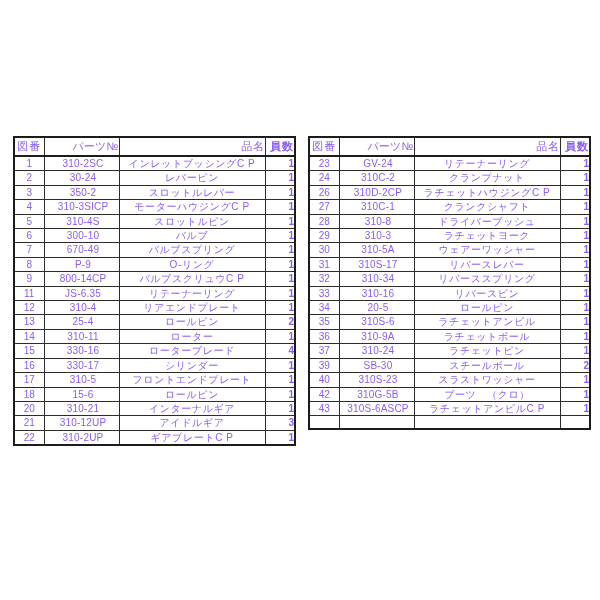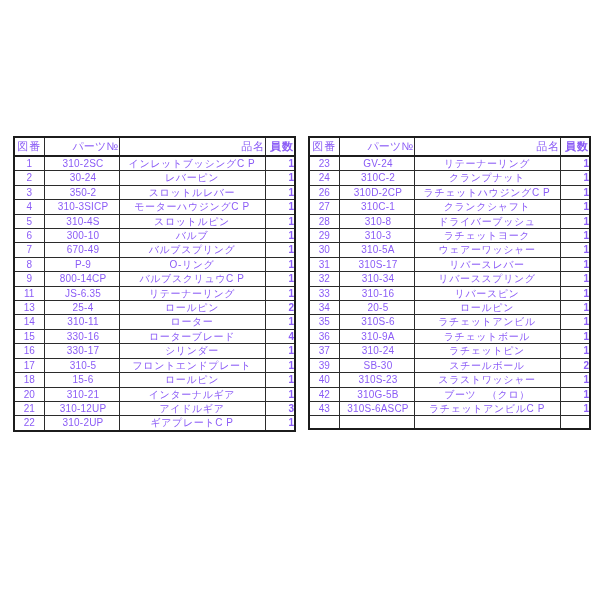--- a/index.html
+++ b/index.html
@@ -131,20 +131,26 @@
           <td class="col2">バルブスクリュウC P</td>
           <td class="col3">1</td>
         </tr>
         <tr>
           <td class="col0">11</td>
           <td class="col1">JS-6.35</td>
           <td class="col2">リテーナーリング</td>
           <td class="col3">1</td>
         </tr>
         <tr>
+          <td class="col0">12</td>
+          <td class="col1">310-4</td>
+          <td class="col2">リアエンドプレート</td>
+          <td class="col3">1</td>
+        </tr>
+        <tr>
           <td class="col0">13</td>
           <td class="col1">25-4</td>
           <td class="col2">ロールピン</td>
           <td class="col3">2</td>
         </tr>
         <tr>
           <td class="col0">14</td>
           <td class="col1">310-11</td>
           <td class="col2">ローター</td>
           <td class="col3">1</td>

